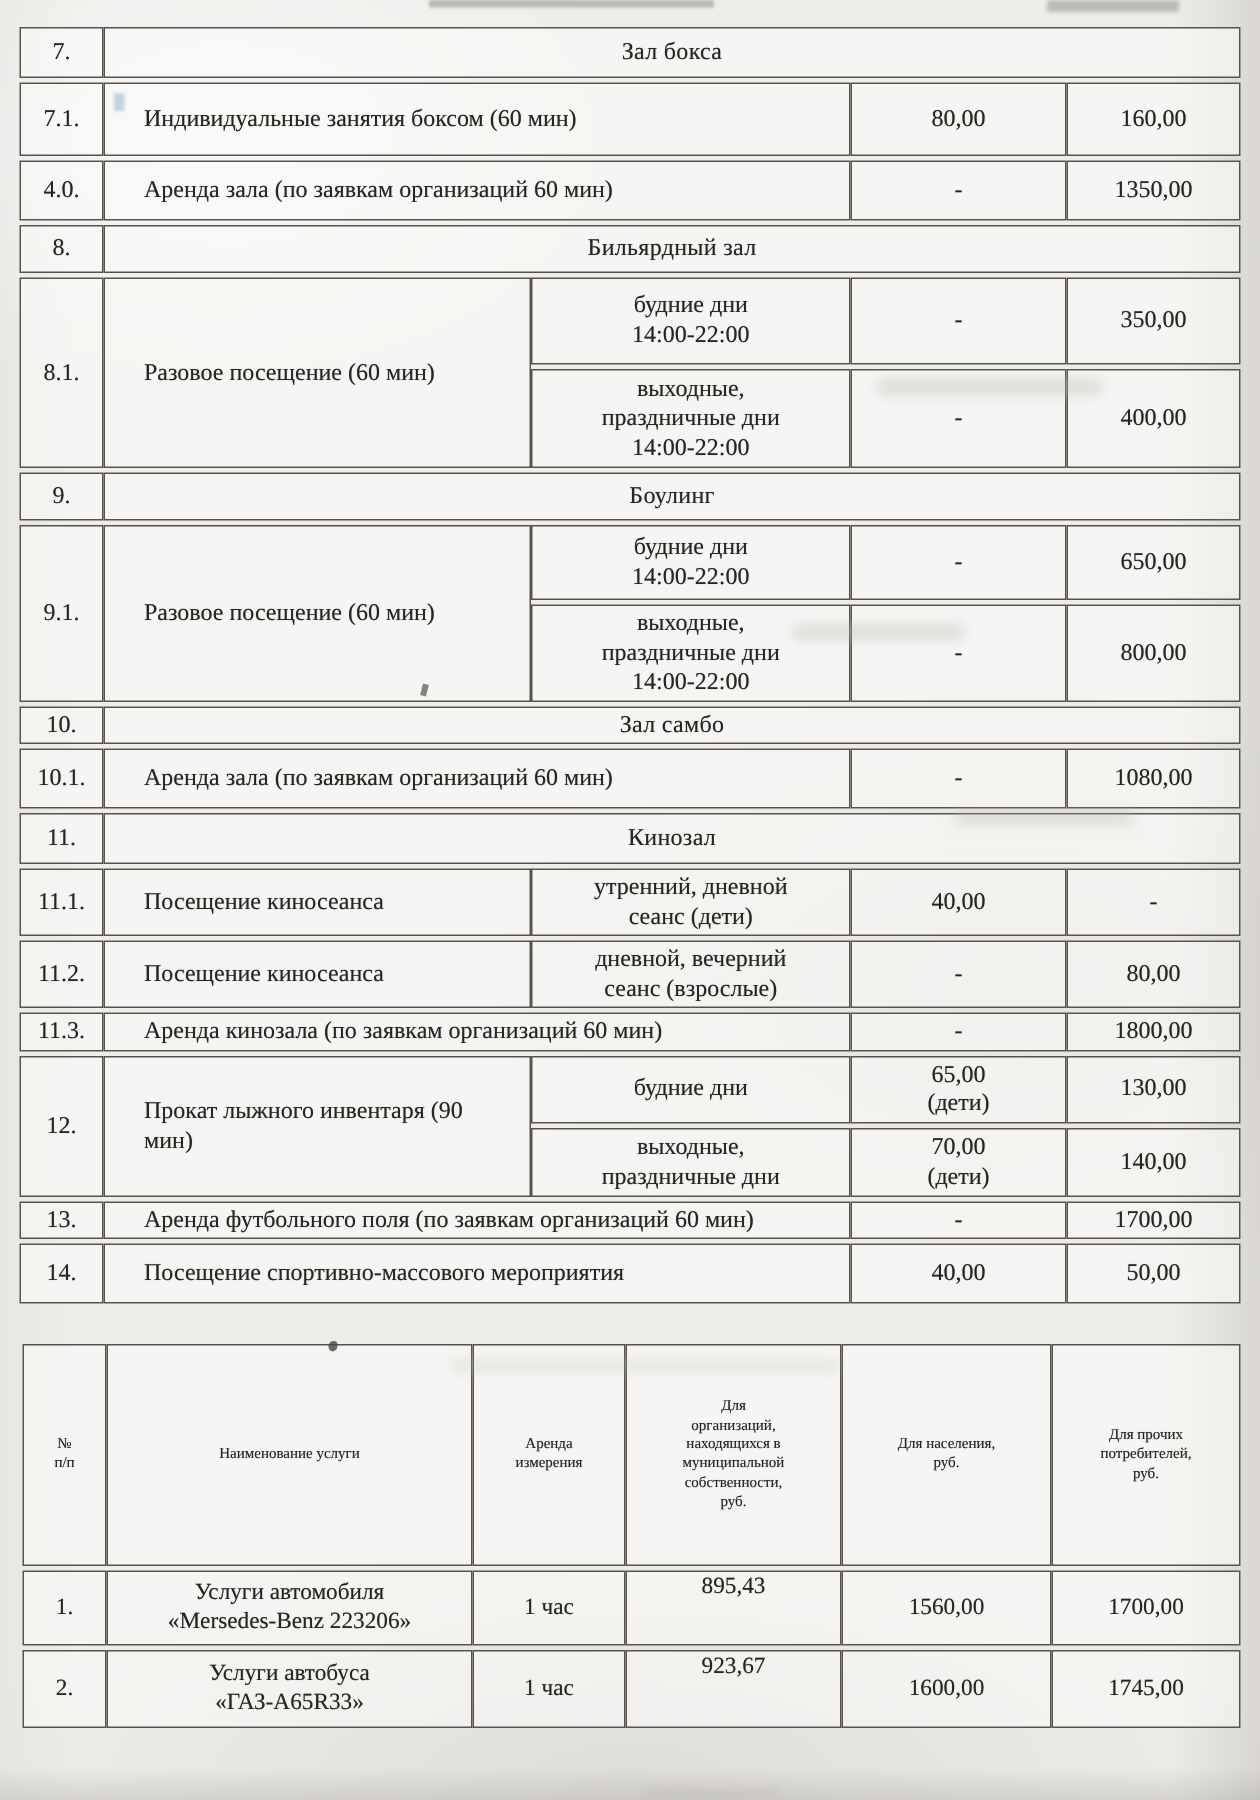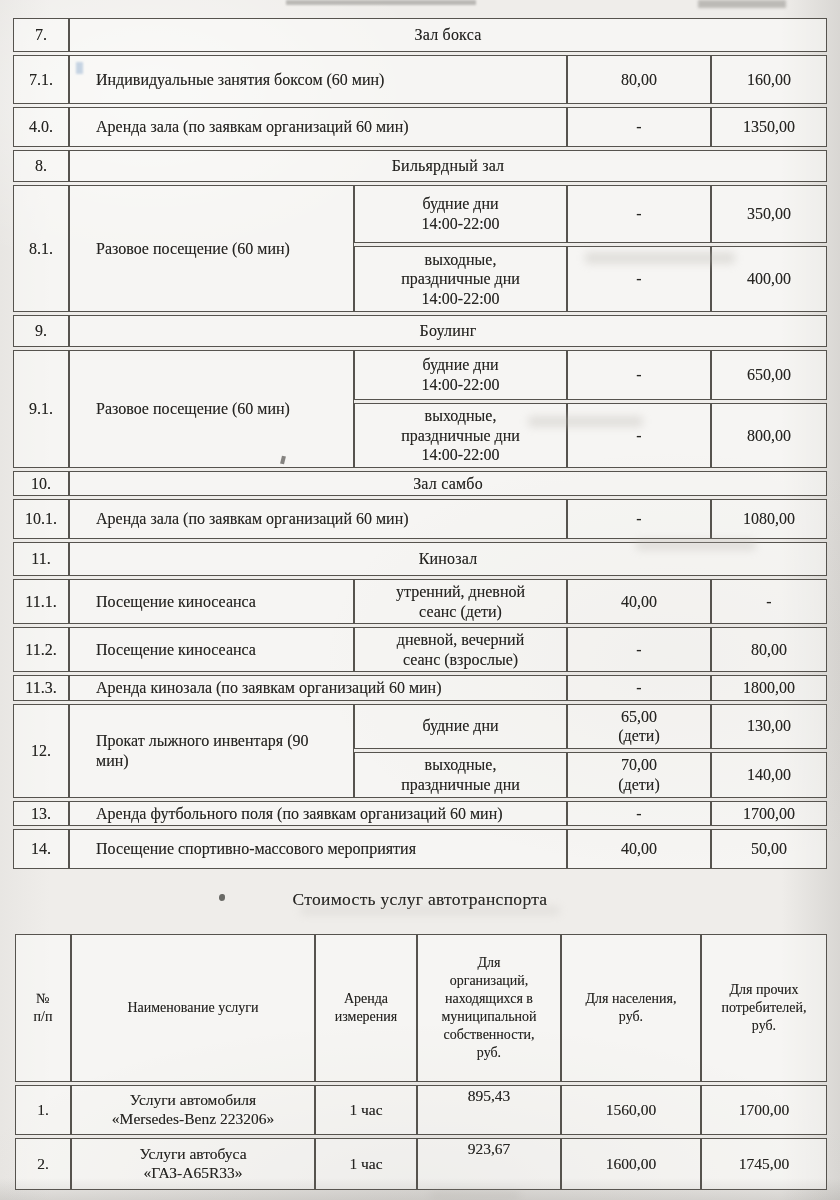--- a/index.html
+++ b/index.html
@@ -31,21 +31,21 @@
   .t1{width:814px;margin:15px 0 0 13px;font-size:16px;}
   .t1 .name{text-align:left;padding-left:26px;}
   .t1 .section{letter-spacing:.2px;font-family:Liberation Serif, serif;}
   
   .sec-title{
     margin-top:17px;text-align:center;font-size:17.5px;letter-spacing:.3px;
     text-shadow:0 0 .6px rgba(45,43,40,.45);
   }
   
   .t2{width:812px;margin:21px 0 0 15px;font-size:15.5px;}
-  .t2 .hdr{font-size:14px;line-height:1.28;}
+  .t2 .hdr{font-size:10px;line-height:1.28;}
   .t2 .vtop{vertical-align:top;padding-top:1px;}
   
   .art{position:absolute;pointer-events:none;}
   .sm1{left:286px;top:0;width:190px;height:5px;background:#8f8d89;opacity:.55;filter:blur(1px);}
   .sm2{left:698px;top:0;width:88px;height:8px;background:#8a8884;opacity:.5;filter:blur(1.5px);}
   .speck-blue{left:76px;top:62px;width:7px;height:12px;background:#9db6d3;opacity:.55;filter:blur(1px);}
   .tick{left:281px;top:456px;width:4px;height:8px;background:#56534f;opacity:.7;transform:rotate(14deg);}
   .dot{left:219px;top:894px;width:6px;height:7px;background:#494845;opacity:.8;border-radius:50% 40% 55% 45%;}
   .ghost{background:#b8b5af;opacity:.35;filter:blur(4px);border-radius:4px;}
   .g1{left:585px;top:252px;width:150px;height:12px;}
@@ -195,21 +195,20 @@
       </tr>
       <tr style="height:40px">
         <td class="num">14.</td>
         <td class="name" colspan="2">Посещение спортивно-массового мероприятия</td>
         <td>40,00</td>
         <td>50,00</td>
       </tr>
     </tbody>
   </table>
 
-  <div class="sec-title">Стоимость услуг автотранспорта</div>
 
   <table class="t2">
     <colgroup>
       <col style="width:56px">
         <col style="width:244px">
         <col style="width:102px">
         <col style="width:144px">
         <col style="width:140px">
         <col style="width:126px">
     </colgroup>

